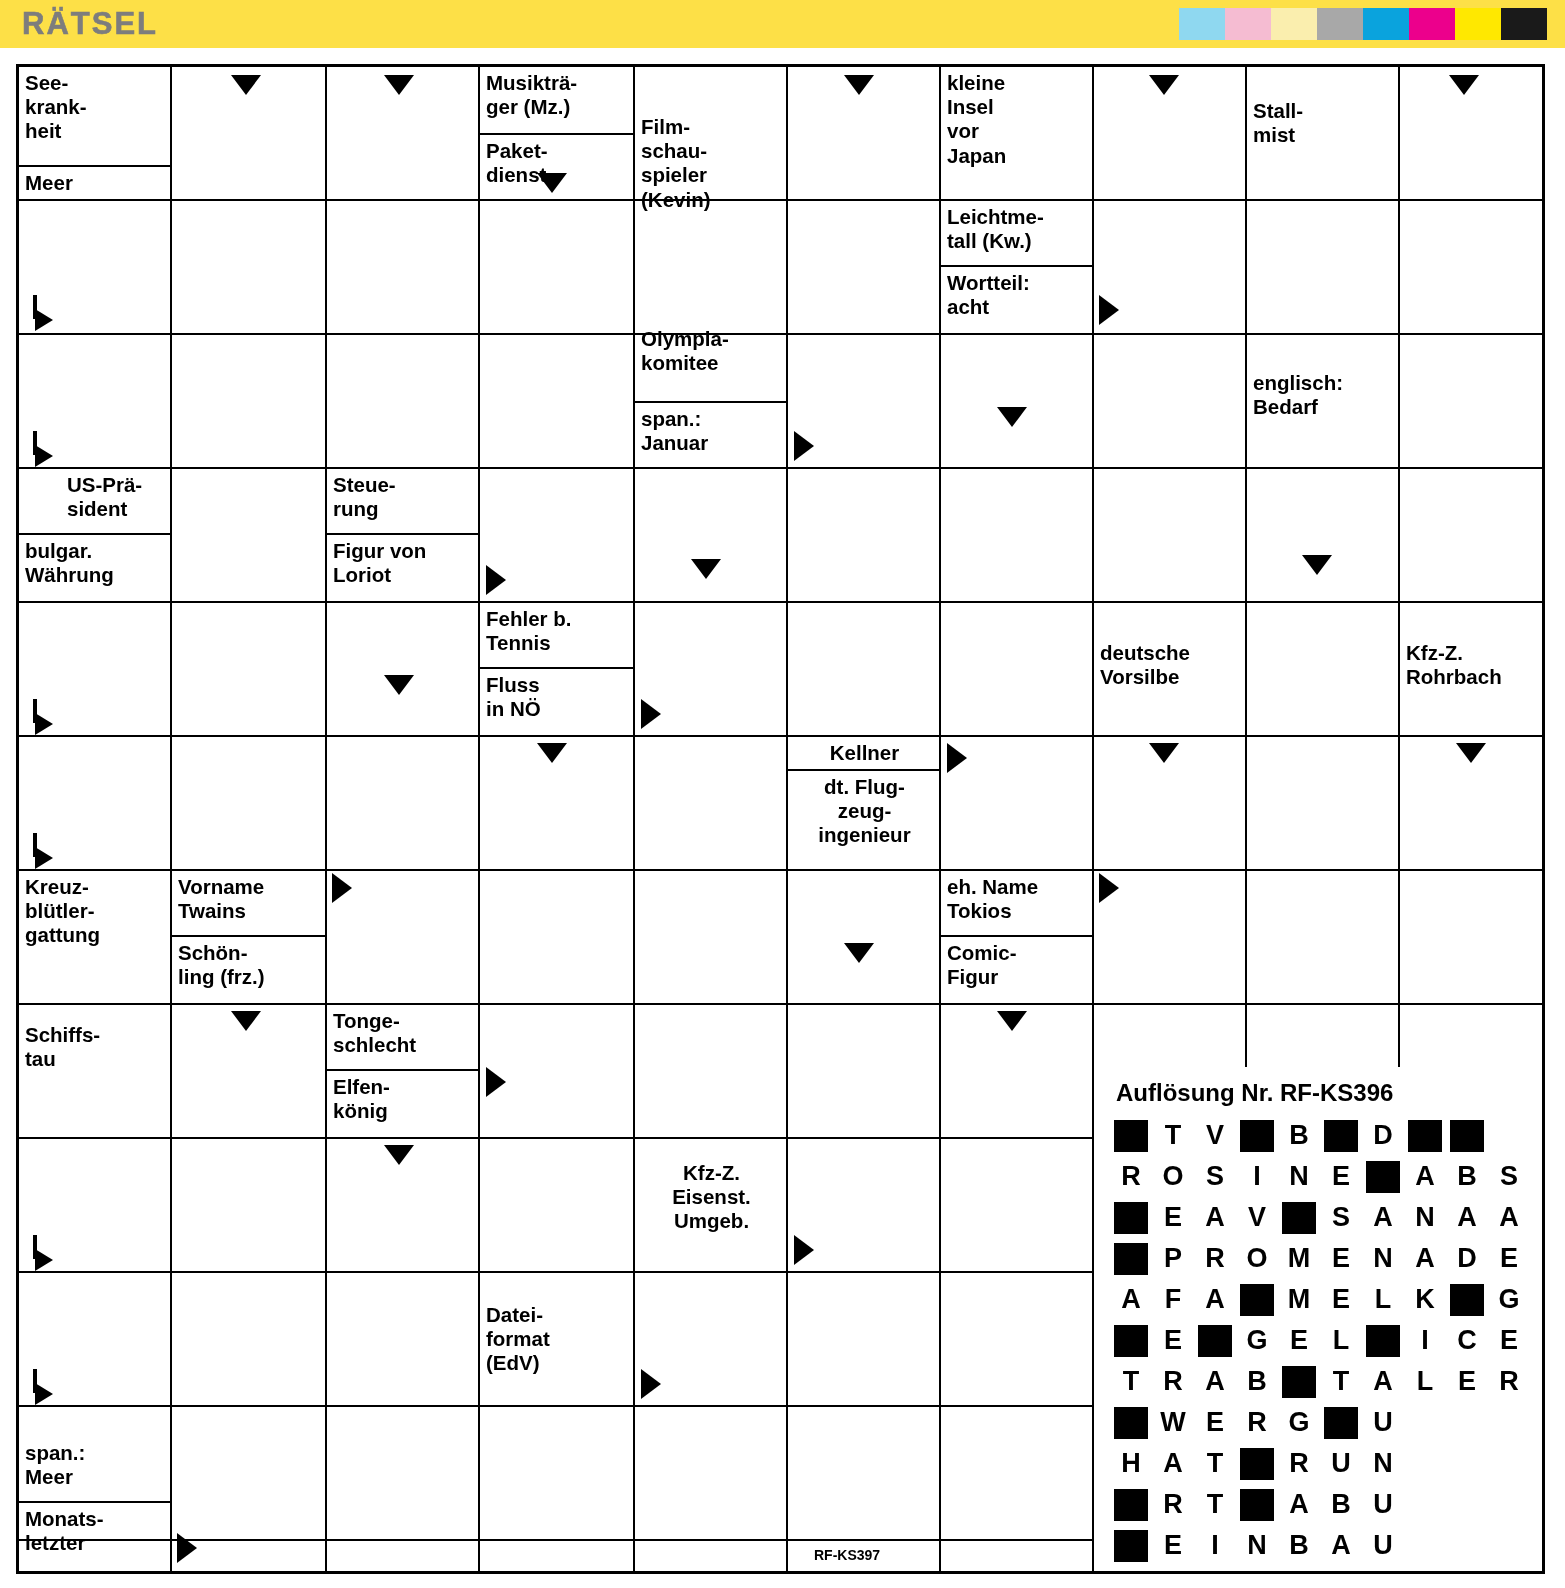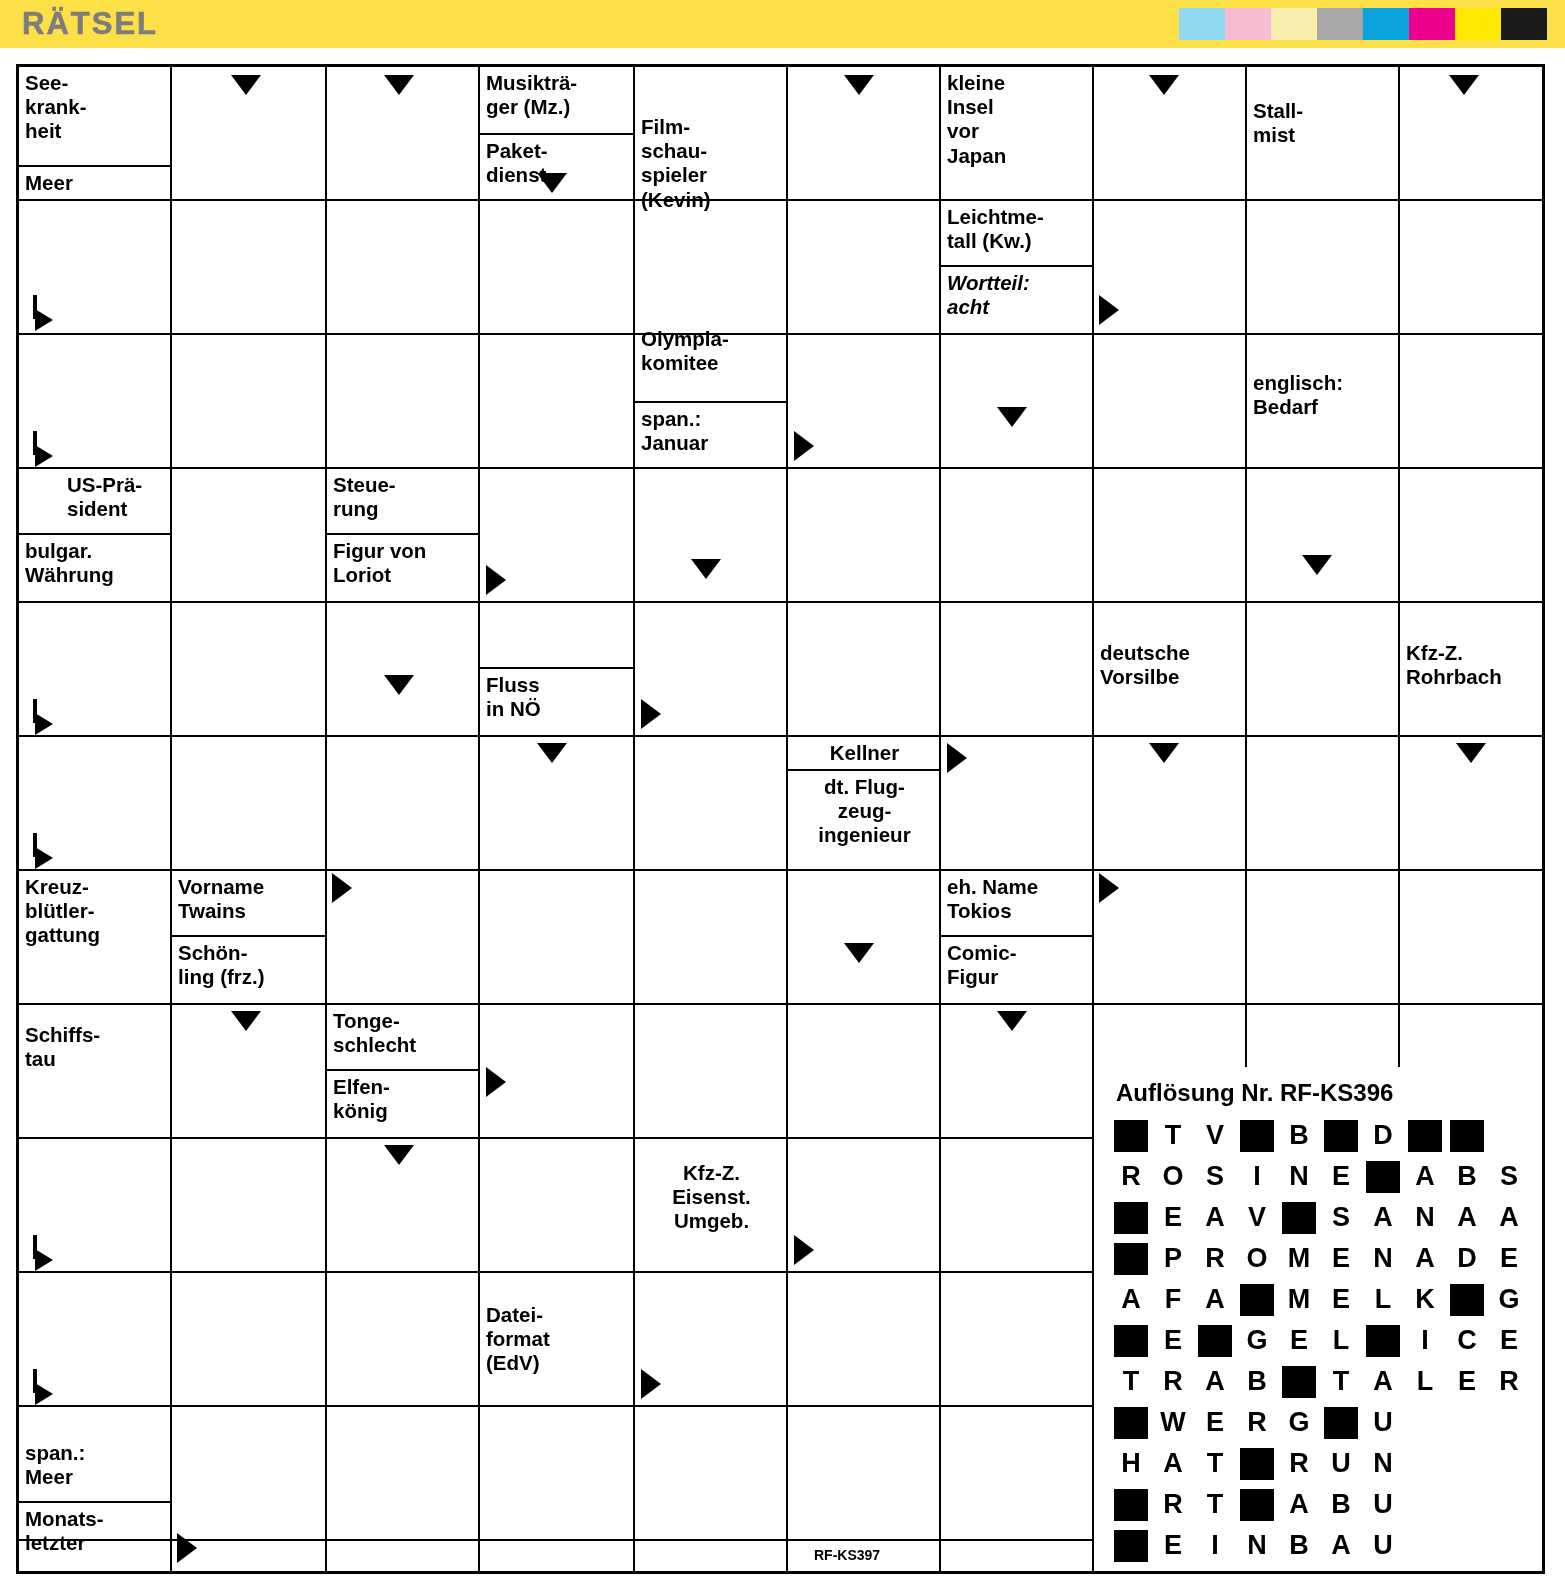--- a/index.html
+++ b/index.html
@@ -171,21 +171,21 @@
 
   <div class="arrow down" style="left:212px;top:8px;"></div>
   <div class="arrow down" style="left:365px;top:8px;"></div>
   <div class="arrow down" style="left:825px;top:8px;"></div>
   <div class="arrow down" style="left:1130px;top:8px;"></div>
   <div class="arrow down" style="left:1430px;top:8px;"></div>
   <div class="arrow down" style="left:518px;top:106px;"></div>
 
   <div class="clue" style="left:922px;top:134px;width:153px;height:66px;">Leichtme-<br>tall (Kw.)</div>
   <div class="clue split-top" style="left:922px;top:134px;width:153px;height:66px;"></div>
-  <div class="clue" style="left:922px;top:200px;width:153px;height:68px;font-style:italic;">Wortteil:<br>acht</div>
+  <div class="clue" style="left:922px;top:200px;width:153px;height:68px;">Wortteil:<br>acht</div>
 
   <div class="arrow elbow" style="left:14px;top:228px;">
       <div class="v"></div>
       <div class="tri"></div>
     </div>
   <div class="arrow right" style="left:1080px;top:228px;"></div>
 
   <div class="clue" style="left:616px;top:256px;width:153px;height:68px;">Olympia-<br>komitee</div>
   <div class="clue split-top" style="left:616px;top:268px;width:153px;height:68px;"></div>
   <div class="clue" style="left:616px;top:336px;width:153px;height:66px;">span.:<br>Januar</div>
@@ -203,20 +203,21 @@
   <div class="clue" style="left:0;top:468px;width:153px;height:68px;">bulgar.<br>Währung</div>
 
   <div class="clue" style="left:308px;top:402px;width:153px;height:66px;">Steue-<br>rung</div>
   <div class="clue split-top" style="left:308px;top:402px;width:153px;height:66px;"></div>
   <div class="clue" style="left:308px;top:468px;width:153px;height:68px;">Figur von<br>Loriot</div>
 
   <div class="arrow right" style="left:467px;top:498px;"></div>
   <div class="arrow down" style="left:672px;top:492px;"></div>
   <div class="arrow down" style="left:1283px;top:488px;"></div>
 
+  <div class="clue" style="left:461px;top:536px;width:155px;height:66px;">Fehler b.<br>Tennis</div>
   <div class="clue split-top" style="left:461px;top:536px;width:155px;height:66px;"></div>
   <div class="clue" style="left:461px;top:602px;width:155px;height:68px;">Fluss<br>in NÖ</div>
 
   <div class="clue" style="left:1075px;top:570px;width:153px;height:90px;">deutsche<br>Vorsilbe</div>
   <div class="clue" style="left:1381px;top:570px;width:145px;height:90px;">Kfz-Z.<br>Rohrbach</div>
 
   <div class="arrow elbow" style="left:14px;top:632px;">
       <div class="v"></div>
       <div class="tri"></div>
     </div>

